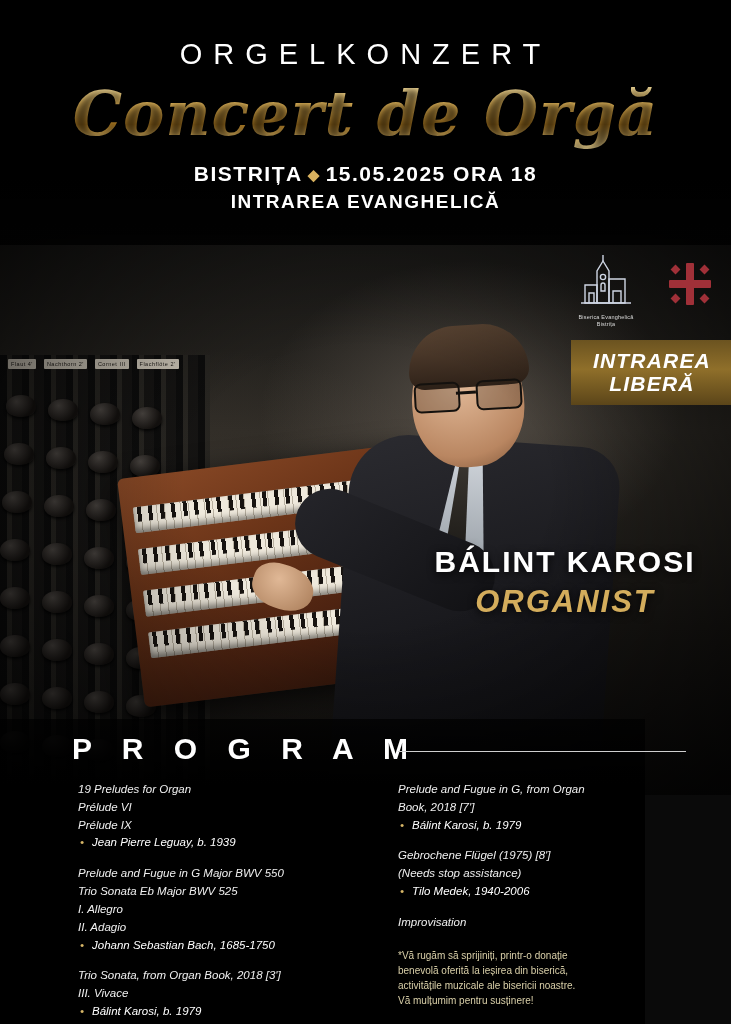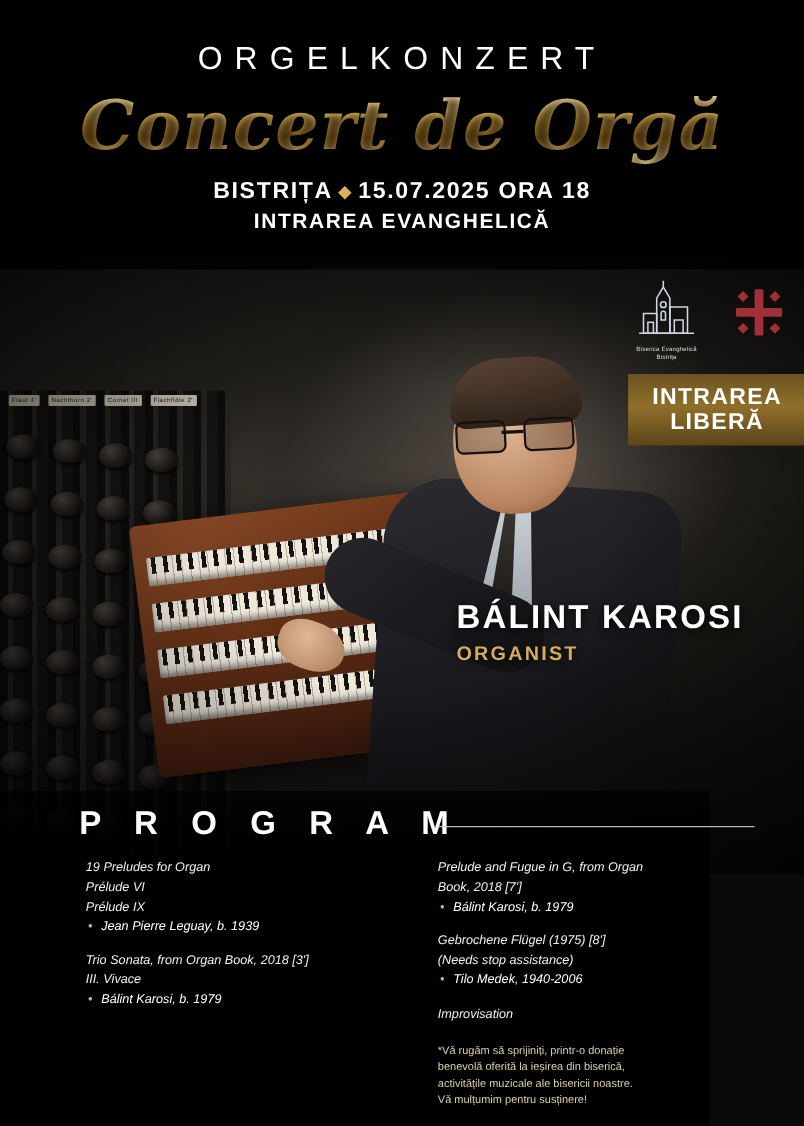--- a/index.html
+++ b/index.html
@@ -281,48 +281,51 @@
   .logo-cross { width: 46px; padding-top: 6px; }
 
   
   .badge {
     position: absolute;
     right: 0; top: 340px;
     background: linear-gradient(180deg, #6b5320, #8f6f2a 45%, #5b4519);
     padding: 10px 20px 10px 22px;
     text-align: center;
     line-height: 1.08;
+    font-style: italic;
   }
   .badge .l1, .badge .l2 {
     font-size: 21px;
     font-weight: bold;
     letter-spacing: 1.2px;
     color: #fff;
   }
 
   
   .performer {
     position: absolute;
     left: 415px; top: 545px;
+    text-align: center;
     width: 300px;
   }
   .performer .name {
     font-size: 30px;
     font-weight: bold;
     letter-spacing: 2px;
     color: #fff;
     text-shadow: 0 2px 8px rgba(0,0,0,.9);
   }
   .performer .role {
     margin-top: 5px;
-    font-size: 18px;
+    font-size: 31px;
     font-weight: bold;
     letter-spacing: 2px;
     color: #d4ad5c;
     text-shadow: 0 2px 8px rgba(0,0,0,.9);
+    font-style: italic;
   }
 
   
   .program-wrap {
     position: absolute;
     left: 0; bottom: 0;
     width: 645px;
     height: 305px;
     background: linear-gradient(180deg, rgba(0,0,0,0.72) 0%, #000 22%, #000 100%);
   }
@@ -445,21 +448,21 @@
       </div>
       <div class="arm"></div>
       <div class="hand"></div>
     </div>
   </div>
 
   <div class="header">
     <div class="kicker">ORGELKONZERT</div>
     <div class="title-script">Concert de Orgă</div>
     <div class="subtitle">
-      <span>BISTRIȚA</span><span class="dot">◆</span><span>15.07.2025 ORA 18</span>
+      <span>BISTRIȚA</span><span class="dot">◆</span><span>15.05.2025 ORA 18</span>
     </div>
     <div class="venue">INTRAREA EVANGHELICĂ</div>
   </div>
 
   <div class="logos">
     <div class="logo-church">
       <svg width="78" height="52" viewBox="0 0 78 52">
         <g fill="none" stroke="#cfd6e4" stroke-width="1.4">
           <path d="M30 48 V16 L36 6 L42 16 V48 Z"></path>
           <path d="M36 6 V0"></path>
@@ -504,20 +507,27 @@
     <div class="rule"></div>
 
     <div class="col left">
       <div class="piece">
         <div class="line">19 Preludes for Organ
 Prélude VI
 Prélude IX</div>
         <div class="composer">Jean Pierre Leguay, b. 1939</div>
       </div>
       <div class="piece">
+        <div class="line">Prelude and Fugue in G Major BWV 550
+Trio Sonata Eb Major BWV 525
+I. Allegro
+II. Adagio</div>
+        <div class="composer">Johann Sebastian Bach, 1685-1750</div>
+      </div>
+      <div class="piece">
         <div class="line">Trio Sonata, from Organ Book, 2018 [3']
 III. Vivace</div>
         <div class="composer">Bálint Karosi, b. 1979</div>
       </div>
     </div>
 
     <div class="col right">
       <div class="piece">
         <div class="line">Prelude and Fugue in G, from Organ
 Book, 2018 [7']</div>

